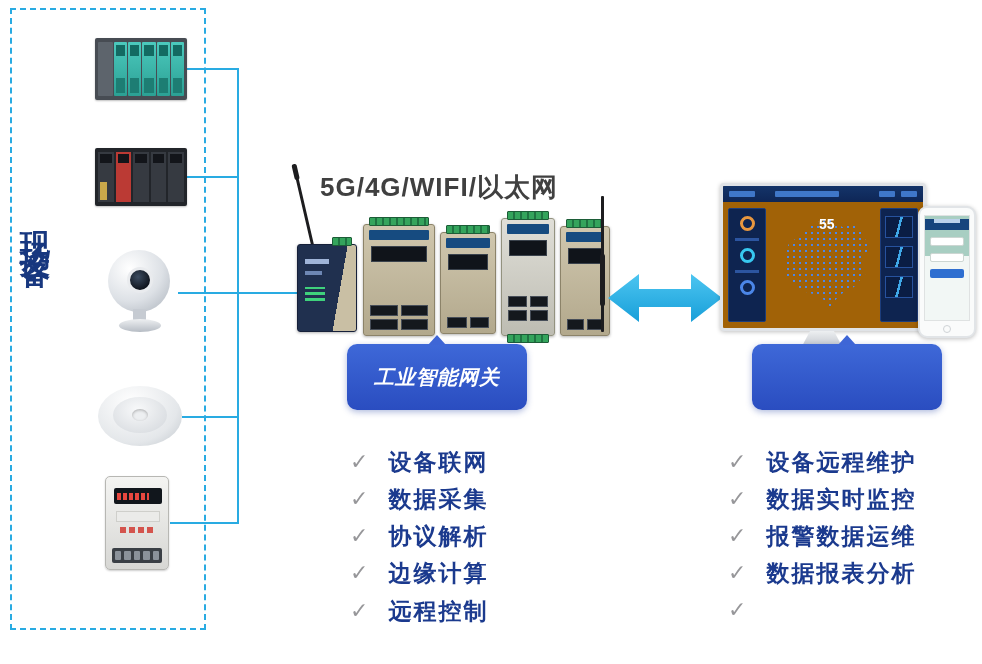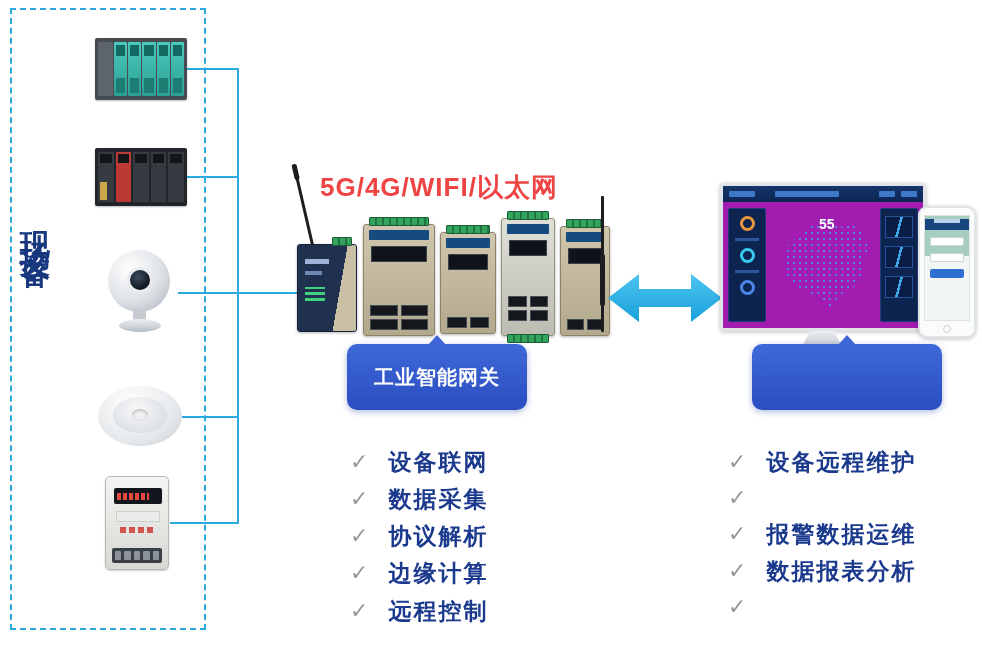--- a/index.html
+++ b/index.html
@@ -58,21 +58,21 @@
   .meter .digits { position:absolute; left:11px; top:16px; width:32px; height:7px;
                    background:repeating-linear-gradient(90deg,#e8473f 0 4px, transparent 4px 6px); }
   .meter .tag  { position:absolute; left:10px; top:34px; width:44px; height:11px; background:#ebebe9; border:1px solid #cfcfcb; }
   .meter .tagred { position:absolute; left:14px; top:50px; width:36px; height:6px;
                    background:repeating-linear-gradient(90deg,#d4544d 0 6px, transparent 6px 9px); }
   .meter .terms { position:absolute; left:6px; bottom:6px; width:50px; height:15px; background:#3a3f45;
                   border-radius:2px; display:flex; gap:3px; padding:3px; }
   .meter .terms span { flex:1; background:#8b929a; border-radius:1px; }
 
   
-  .conn-label { left:320px; top:170px; font-size:26px; font-weight:600; color:#ef4444; letter-spacing:1px; }
+  .conn-label { left:320px; top:170px; font-size:26px; font-weight:600; color:#404040; letter-spacing:1px; }
 
   .gw-device { position:absolute; border-radius:3px; box-shadow:0 1px 3px rgba(0,0,0,.3); }
   .gw-tan  { background:linear-gradient(#d0c7ae,#b2a88c); border:1px solid #8c8369; }
   .gw-gray { background:linear-gradient(#e0dfd8,#bdbcb2); border:1px solid #93927f; }
   .gw-terms { position:absolute; left:5px; right:5px; top:-8px; height:9px; border:1px solid #1c5d37; border-radius:1px;
               background:repeating-linear-gradient(90deg,#34a45c 0 5px,#1f7342 5px 7px); }
   .gw-terms.bot { top:auto; bottom:-8px; }
   .gw-brand { position:absolute; left:5px; top:5px; right:5px; height:10px; background:#164b80; border-radius:1px; }
   .gw-scr   { position:absolute; left:7px; top:21px; right:7px; height:16px; background:#10141a; border:1px solid #3a424c; }
   .gw-ports { position:absolute; left:6px; right:6px; bottom:5px; display:grid; grid-template-columns:1fr 1fr; gap:3px; }
@@ -84,21 +84,21 @@
                 background:repeating-linear-gradient(0deg,#3fd17c 0 3px, transparent 3px 6px); }
   .antenna { position:absolute; width:3px; background:#1d1d1f; border-radius:1px; }
   .antenna::before { content:""; position:absolute; top:-15px; left:-1px; width:5px; height:16px; background:#1d1d1f; border-radius:2px; }
   .antenna.no-tip::before { display:none; }
   .antenna.thick::after { content:""; position:absolute; left:-1px; top:58px; width:5px; height:52px; background:#1d1d1f; border-radius:2px; }
 
   
   .flow-arrow { left:608px; top:270px; }
 
   
-  .mon-screen { left:720px; top:183px; width:206px; height:148px; background:#a21caf;
+  .mon-screen { left:720px; top:183px; width:206px; height:148px; background:#a16207;
                 border:3px solid #e0e3e7; border-radius:4px; box-shadow:0 1px 4px rgba(0,0,0,.25); overflow:hidden; }
   .scr-head { position:absolute; left:0; right:0; top:0; height:16px; background:linear-gradient(#143469,#0e2656);
               display:flex; align-items:center; gap:6px; padding:0 6px; }
   .scr-head .hb { display:block; height:6px; border-radius:1px; background:#3f77c9; }
   .hb-logo { width:26px; }
   .hb-title { width:64px; height:7px; background:#6b9ae0; margin-left:14px; }
   .hb-r1 { width:16px; margin-left:auto; background:#2c55a0; }
   .hb-r2 { width:16px; background:#2c55a0; }
   .panel { position:absolute; top:22px; bottom:6px; width:38px; background:#0e2450; border:1px solid #1d3d7b; border-radius:2px; }
   .panel-l { left:5px; display:flex; flex-direction:column; align-items:center; gap:7px; padding-top:7px; }
@@ -126,21 +126,21 @@
   .ph-head { height:11px; background:#17457d; }
   .ph-title { width:26px; height:4px; background:#bcd2ea; margin:3px auto 0; }
   .ph-input { height:9px; background:#ffffff; border:1px solid #ccd6d2; margin:7px 5px 0; border-radius:2px; }
   .ph-btn { height:9px; background:#2f6fd0; margin:7px 5px 0; border-radius:2px; }
   .ph-home { position:absolute; left:50%; bottom:3px; width:8px; height:8px; margin-left:-4px;
              border-radius:50%; border:1px solid #cfd3d6; }
 
   
   .callout { background:linear-gradient(180deg,#3e68d8,#2a4dc0); border-radius:10px; color:#ffffff;
              text-align:center; display:flex; flex-direction:column; justify-content:center; gap:3px;
-             font-size:20px; font-weight:bold; letter-spacing:1px; box-shadow:0 2px 6px rgba(30,60,160,.35); }
+             font-size:20px; font-weight:bold; letter-spacing:1px; box-shadow:0 2px 6px rgba(30,60,160,.35);font-style:italic; }
   .callout::before { content:""; position:absolute; top:-9px; left:50%; margin-left:-9px;
                      border-left:9px solid transparent; border-right:9px solid transparent;
                      border-bottom:10px solid #3e66d6; }
   .gw-callout { left:347px; top:344px; width:180px; height:66px; }
   .pf-callout { left:752px; top:344px; width:190px; height:66px; }
 
   
   .features { display:flex; flex-direction:column; gap:13px; }
   .feat { display:flex; align-items:center; gap:20px; }
   .check { color:#97979a; font-size:22px; font-weight:bold; line-height:1; }
@@ -333,20 +333,21 @@
     </div>
   </div>
 
   <div class="abs features" style="left:728px; top:450px;">
     <div class="feat">
       <span class="check">✓</span>
       <span class="feat-label">设备远程维护</span>
     </div>
     <div class="feat">
       <span class="check">✓</span>
+      <span class="feat-label">数据实时监控</span>
     </div>
     <div class="feat">
       <span class="check">✓</span>
       <span class="feat-label">报警数据运维</span>
     </div>
     <div class="feat">
       <span class="check">✓</span>
       <span class="feat-label">数据报表分析</span>
     </div>
     <div class="feat">

